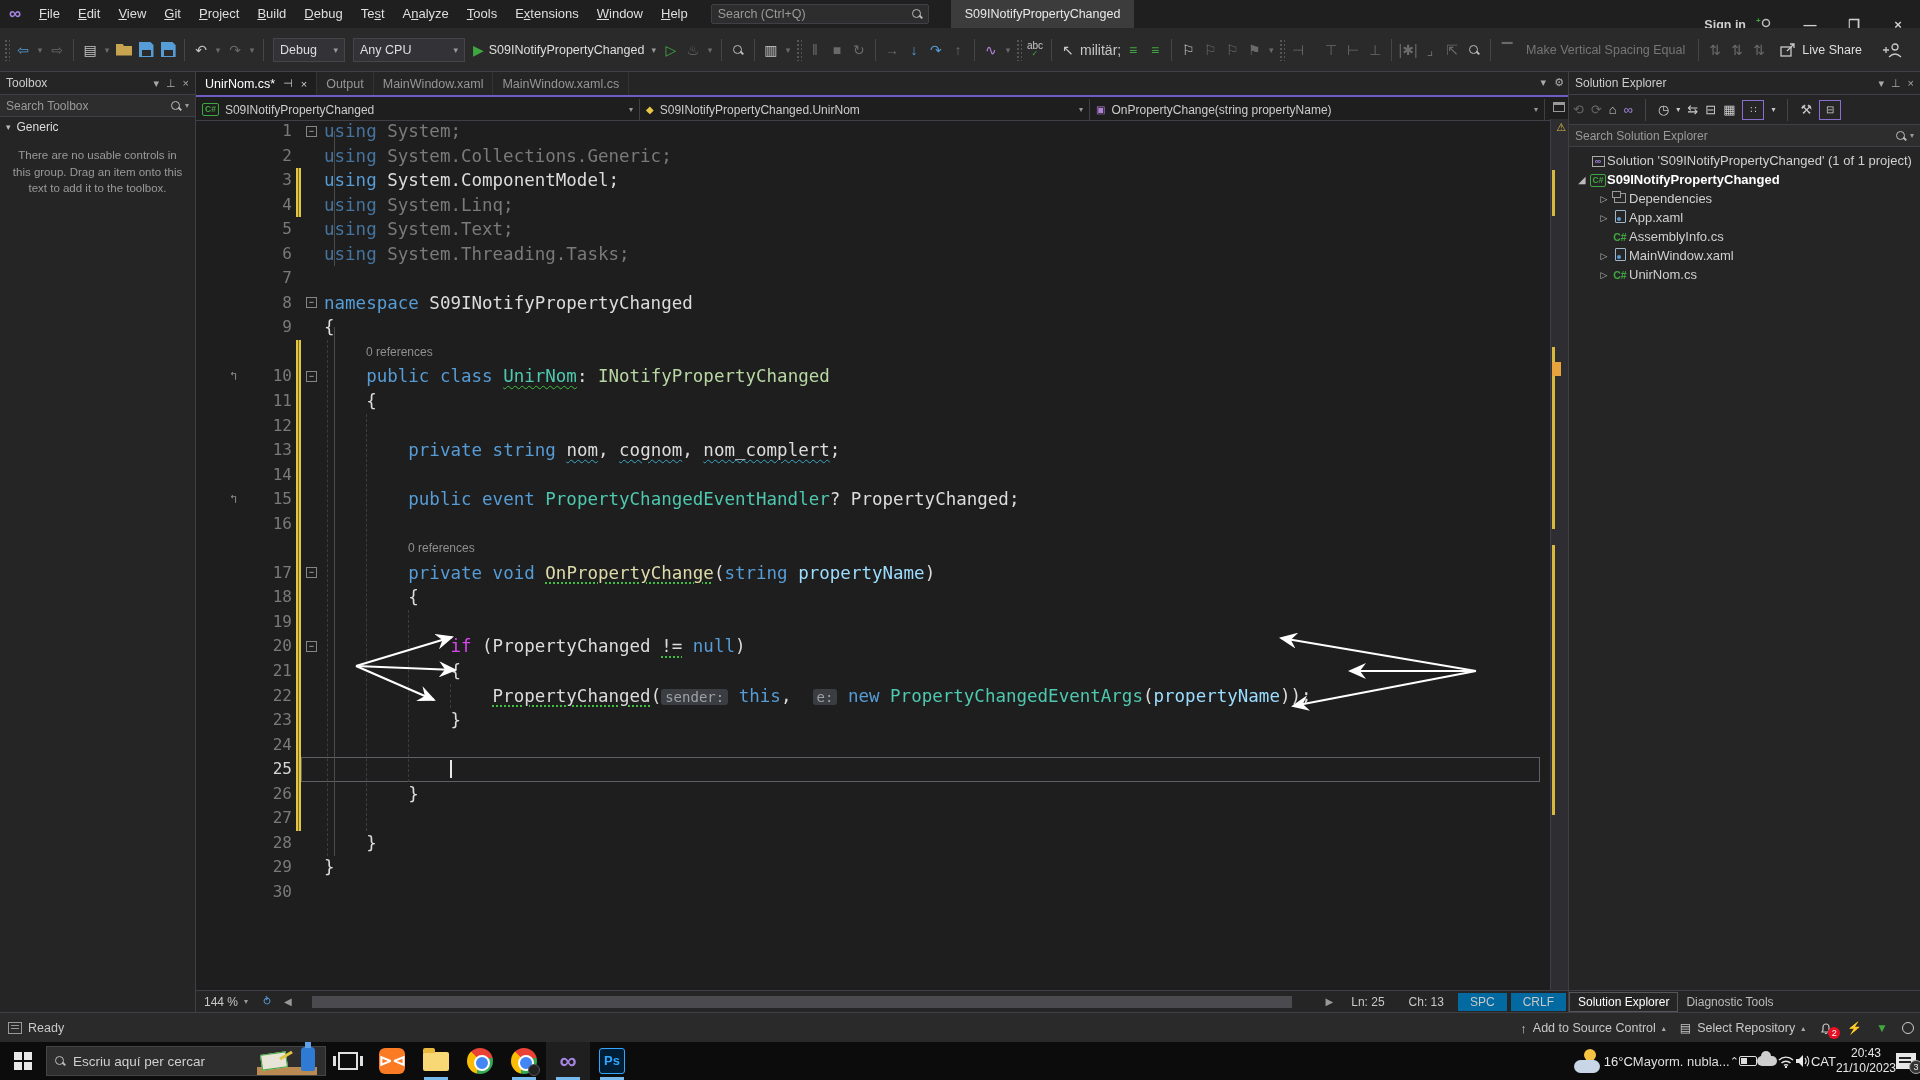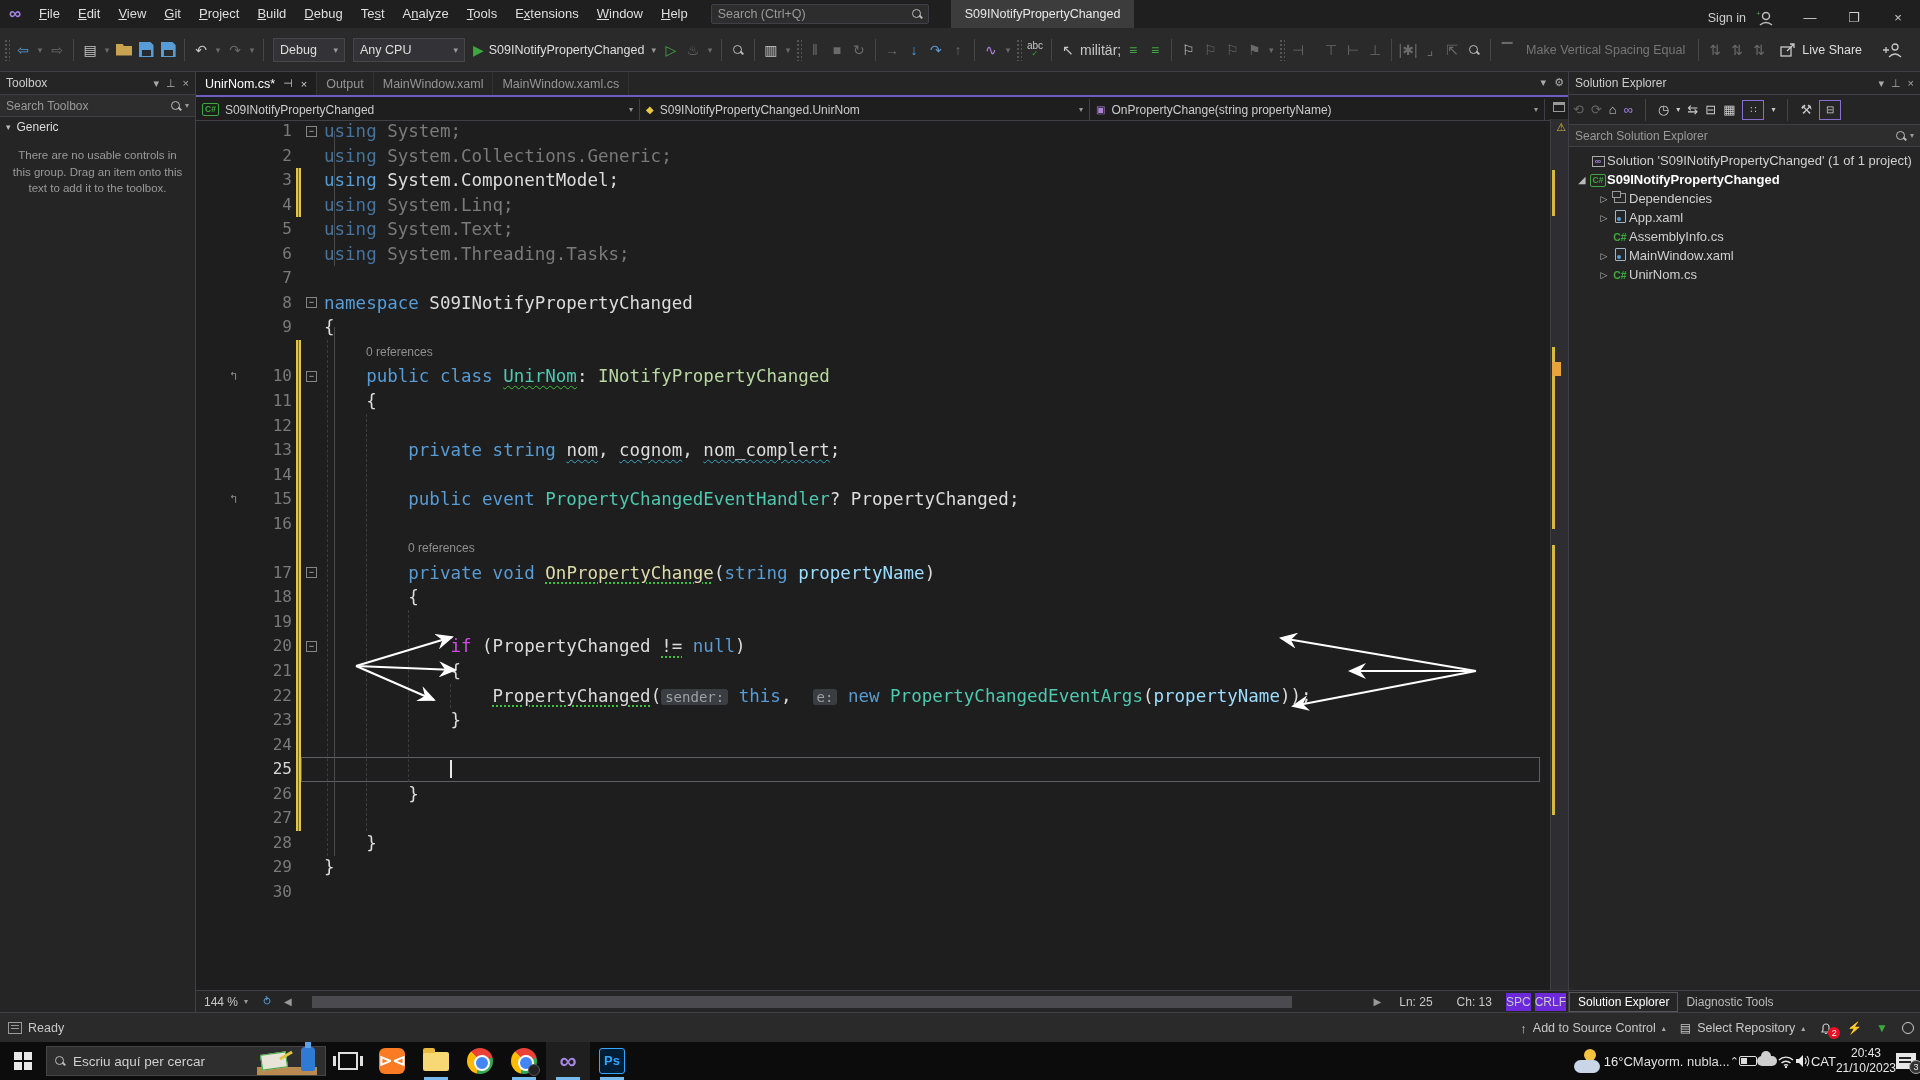--- a/index.html
+++ b/index.html
@@ -9,21 +9,21 @@
   
   #titlebar { position:absolute; left:0; top:0; width:1920px; height:28px; background:#1F1F20;
     display:flex; align-items:center; color:#DFDFDF; font-size:13px; }
   #vs-logo { width:30px; text-align:center; color:#A585E0; font-size:17px; font-weight:bold; }
   .menu-item { padding:0 9px; height:28px; line-height:28px; cursor:default; }
   .menu-item u { text-decoration:underline; }
   #qsearch { width:218px; height:20px; background:#2D2D2D; border:1px solid #3F3F46; border-radius:2px;
     margin-left:14px; display:flex; align-items:center; color:#999; font-size:12.5px; padding:0 6px; }
   #qsearch .sp { flex:1; }
   #win-title { margin-left:22px; height:28px; line-height:28px; padding:0 14px; background:#3C3C3C; color:#E8E8E8; font-size:12.5px; }
-  #tb-right { position:absolute; right:0; top:4px; height:28px; display:flex; align-items:center; }
+  #tb-right { position:absolute; right:0; top:11px; height:28px; display:flex; align-items:center;font-weight:bold; }
   #signin { color:#CFCFCF; font-size:12.5px; margin-right:10px; }
   .winctl { width:44px; height:28px; text-align:center; line-height:28px; color:#CFCFCF; font-size:13px; }
   .mag { display:inline-block; position:relative; width:10px; height:10px; }
   .mag::before { content:""; position:absolute; left:0; top:0; width:7px; height:7px; border:1.5px solid #BBB; border-radius:50%; }
   .mag::after { content:""; position:absolute; left:7px; top:7px; width:4px; height:1.5px; background:#BBB; transform:rotate(45deg); }
 
   
   #toolbar { position:absolute; left:0; top:28px; width:1920px; height:44px; background:#2A2A2B;
     border-bottom:1px solid #3F3F46; display:flex; align-items:center; color:#C8C8C8; }
   .tbtn { min-width:20px; height:24px; display:flex; align-items:center; justify-content:center;
@@ -109,21 +109,21 @@
   #vwarn { position:absolute; right:2px; top:49px; color:#D7BA3D; font-size:11px; z-index:4; }
   #split-icon { position:absolute; right:3px; top:30px; width:12px; height:10px; border:1px solid #999; border-top:3px solid #999; }
 
   #editor-bottom { position:absolute; left:0; top:918px; width:1372px; height:22px; background:#252526;
     border-top:1px solid #3F3F46; display:flex; align-items:center; font-size:12px; color:#C8C8C8; }
   #zoombox { padding:0 8px; display:flex; align-items:center; gap:6px; }
   #zoombox .arr { font-size:8px; color:#999; }
   #hscroll { position:relative; flex:1; height:100%; margin:0 4px; }
   #hthumb { position:absolute; left:10px; top:5px; width:980px; height:12px; background:#4A4A4F; }
   .sbarrow { color:#999; font-size:10px; padding:0 6px; }
-  .statcell { padding:0 12px; } .statcell.box { background:#6d28d9; margin:0 2px; padding:2px 0; }
+  .statcell { padding:0 12px; } .statcell.box { background:#0369a1; margin:0 2px; padding:2px 12px; }
 
   
   #solution { position:absolute; left:1568px; top:72px; width:352px; height:940px; background:#252526; border-left:1px solid #3F3F46; }
   #se-toolbar { height:30px; display:flex; align-items:center; padding:0 4px; gap:7px; color:#C8C8C8; font-size:13px; border-bottom:1px solid #3F3F46; }
   .setb { font-size:13px; } .setb.dim { color:#666; }
   .ptoggle { width:22px; height:20px; border:1px solid #8A6FD0; display:flex; align-items:center; justify-content:center; font-size:10px; color:#C8C8C8; }
   #se-tree { padding-top:4px; font-size:13px; color:#D0D0D0; }
   .trow { height:19px; display:flex; align-items:center; }
   .trow .exp { width:14px; text-align:center; font-size:9px; color:#BBB; flex:0 0 auto; }
   .trow .ticon { width:18px; flex:0 0 auto; text-align:center; font-size:11px; }

